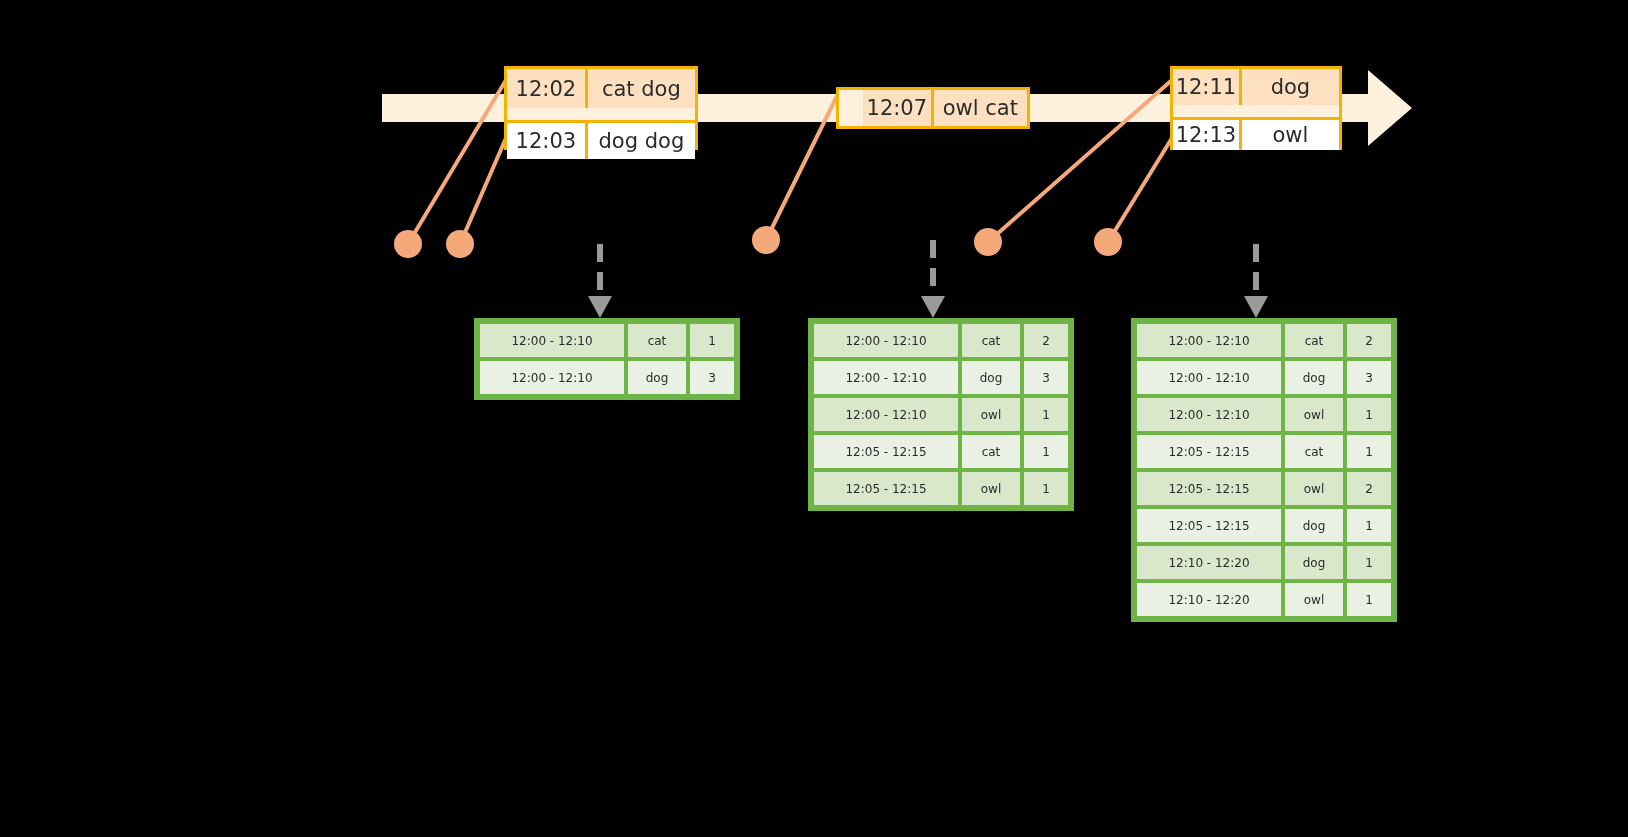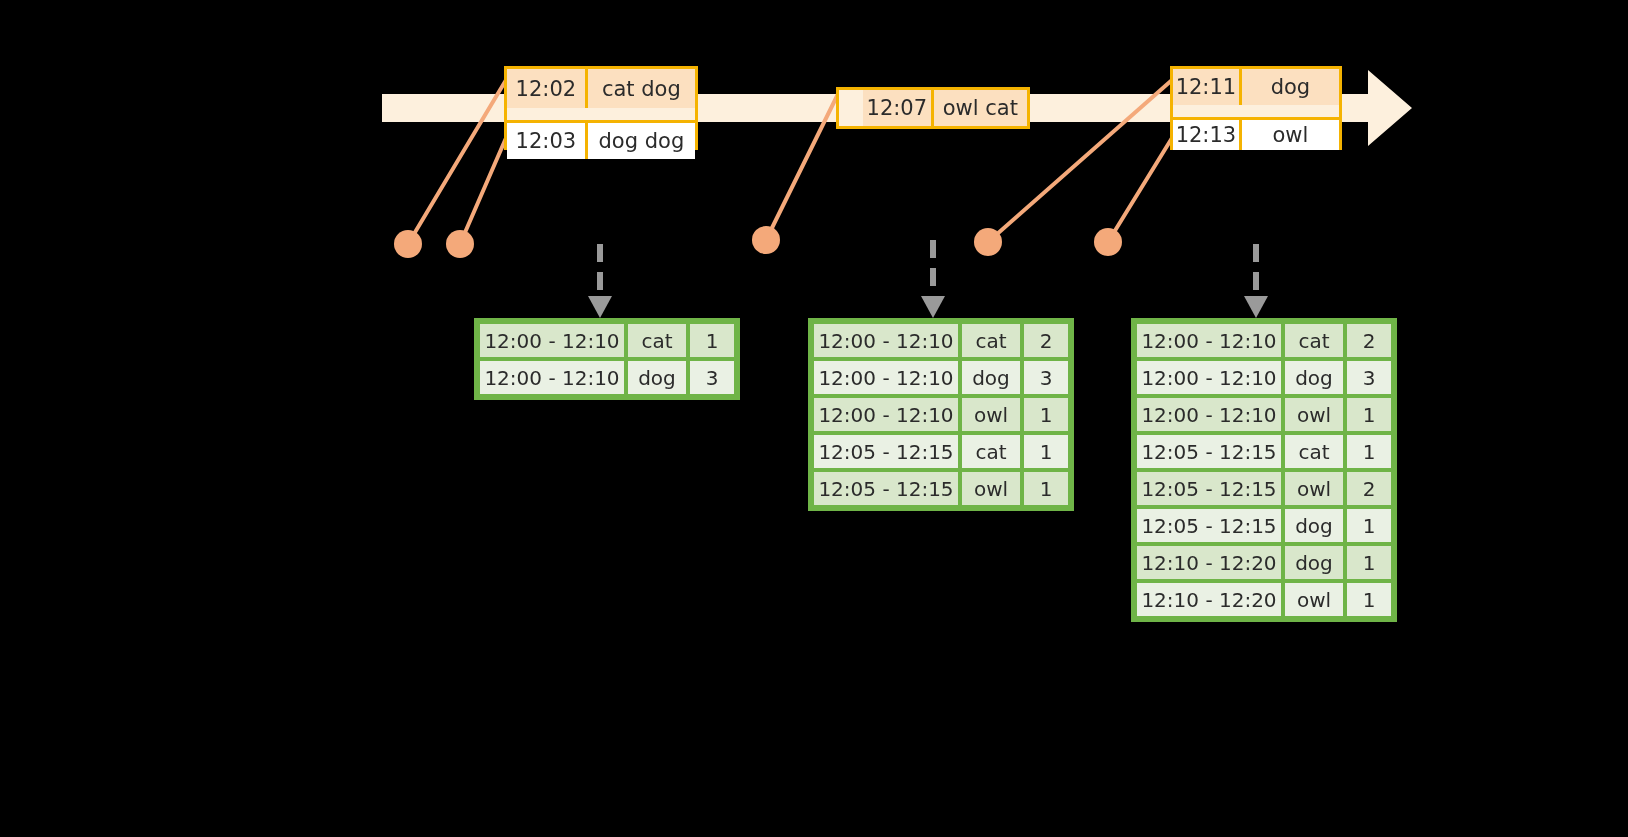--- a/index.html
+++ b/index.html
@@ -19,21 +19,21 @@
             display:flex;align-items:center;justify-content:center;
             font-size:21px;color:#2b2b2b;}
   .evt-val{box-sizing:border-box;display:flex;align-items:center;
            justify-content:center;font-size:21px;color:#2b2b2b;}
 
   
   .res-table{position:absolute;border:4px solid #6fb447;box-sizing:border-box;
              background:#6fb447;z-index:6;}
   .res-row{display:flex;box-sizing:border-box;}
   .res-cell{box-sizing:border-box;display:flex;align-items:center;
-            justify-content:center;font-size:20px;color:#2b2b2b;
+            justify-content:center;font-size:12px;color:#2b2b2b;
             border:2px solid #6fb447;}
   .res-row.a .res-cell{background:#d9e7cb;}
   .res-row.b .res-cell{background:#eaf1e4;}
   .c-win{width:148px;height:37px;}
   .c-key{width:62px;height:37px;}
   .c-cnt{width:48px;height:37px;}
 </style>
 </head>
 <body>
 

